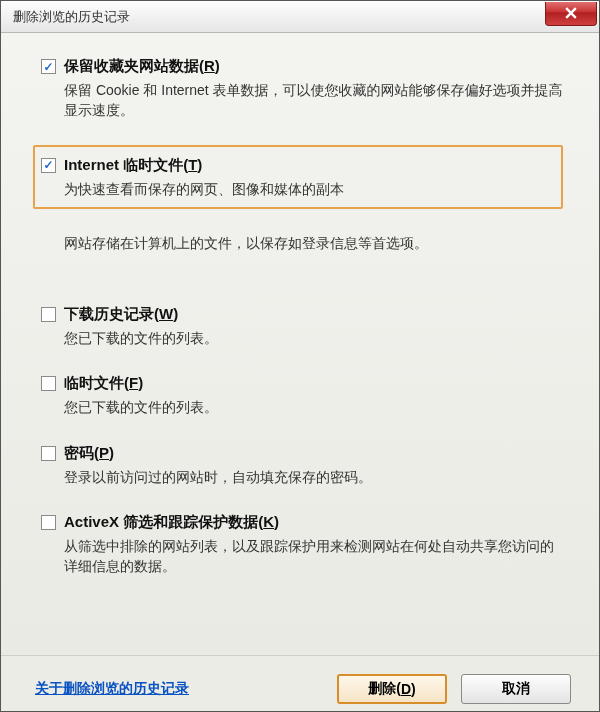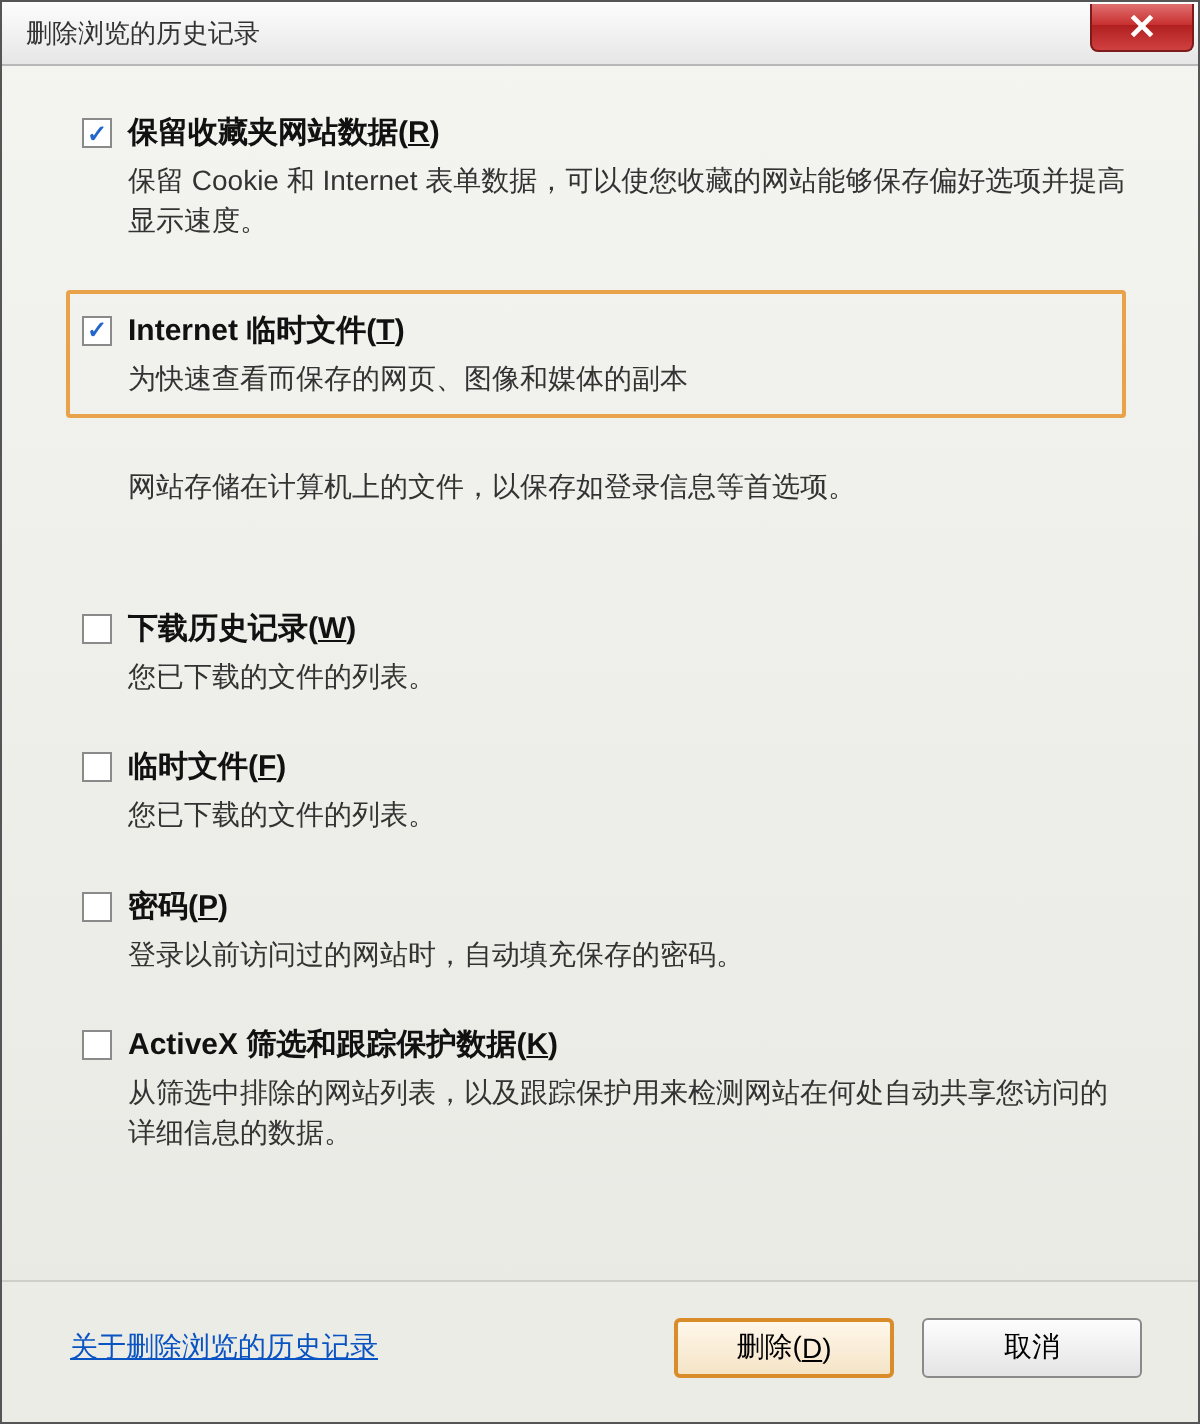--- a/index.html
+++ b/index.html
@@ -96,25 +96,26 @@
   .option-title .hotkey { text-decoration: underline; }
   .option-desc {
     margin-left: 23px;
     margin-top: 4px;
     font-size: 14px;
     color: #333;
     line-height: 1.45;
   }
   .footer {
     border-top: 1px solid #cfcfca;
-    padding: 18px 28px 22px 34px;
+    padding: 18px 28px 7px 34px;
     display: flex;
     align-items: center;
     justify-content: space-between;
     background: #ececE6;
+    font-weight: bold;
   }
   .help-link {
     color: #0a53c3;
     font-size: 14px;
     text-decoration: underline;
     cursor: pointer;
   }
   .buttons { display: flex; gap: 14px; }
   .btn {
     min-width: 110px;

